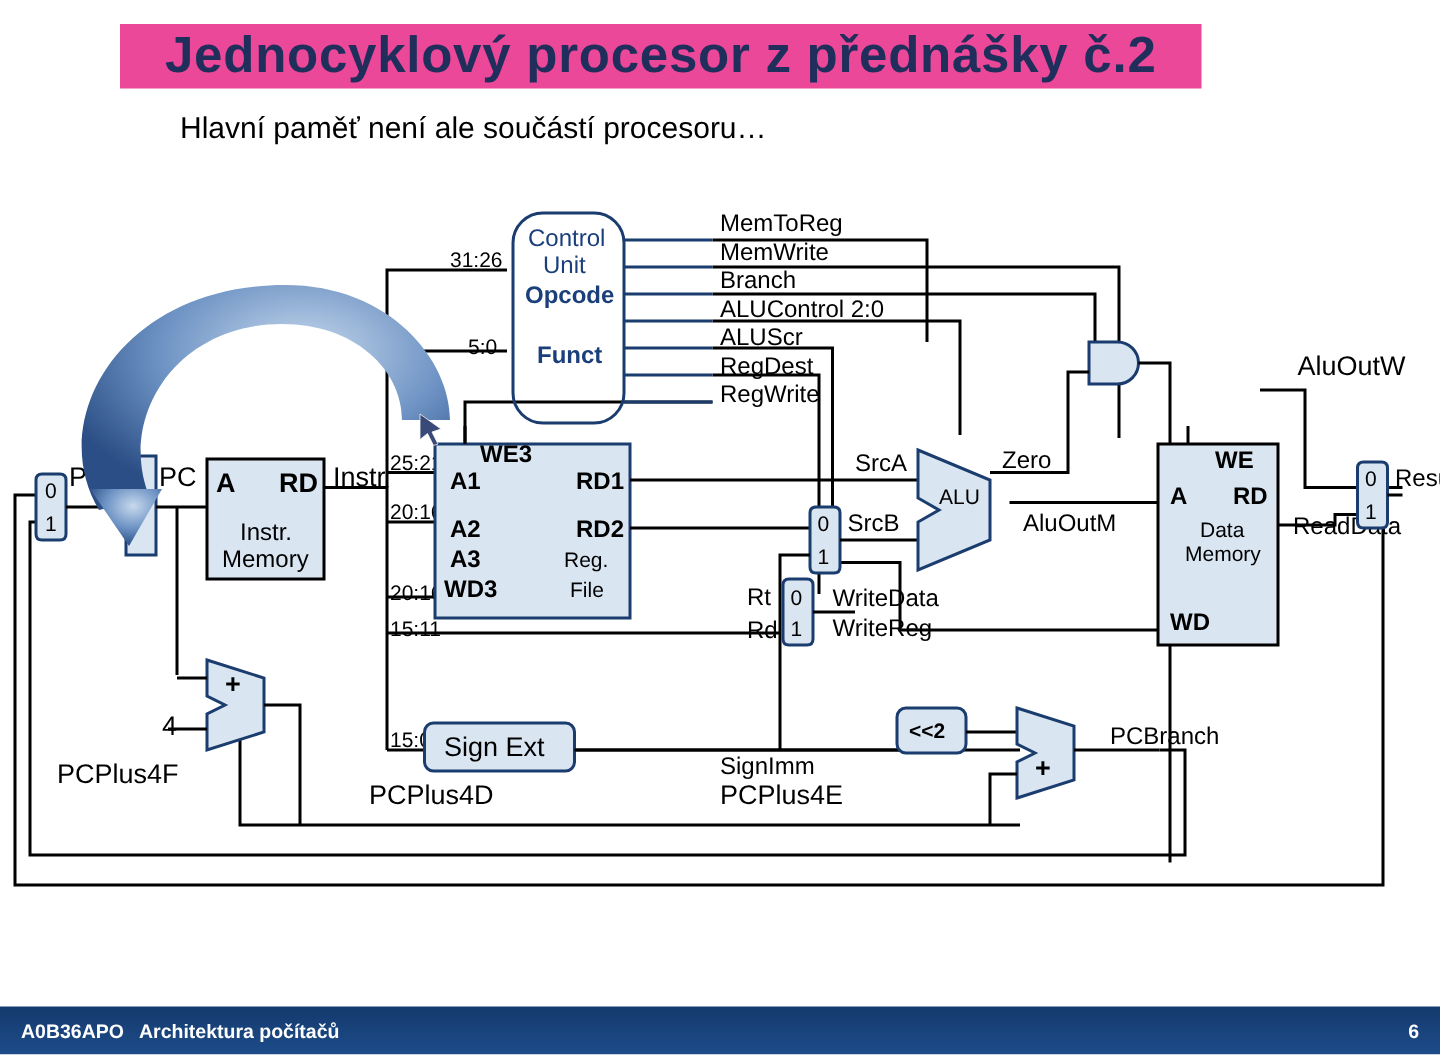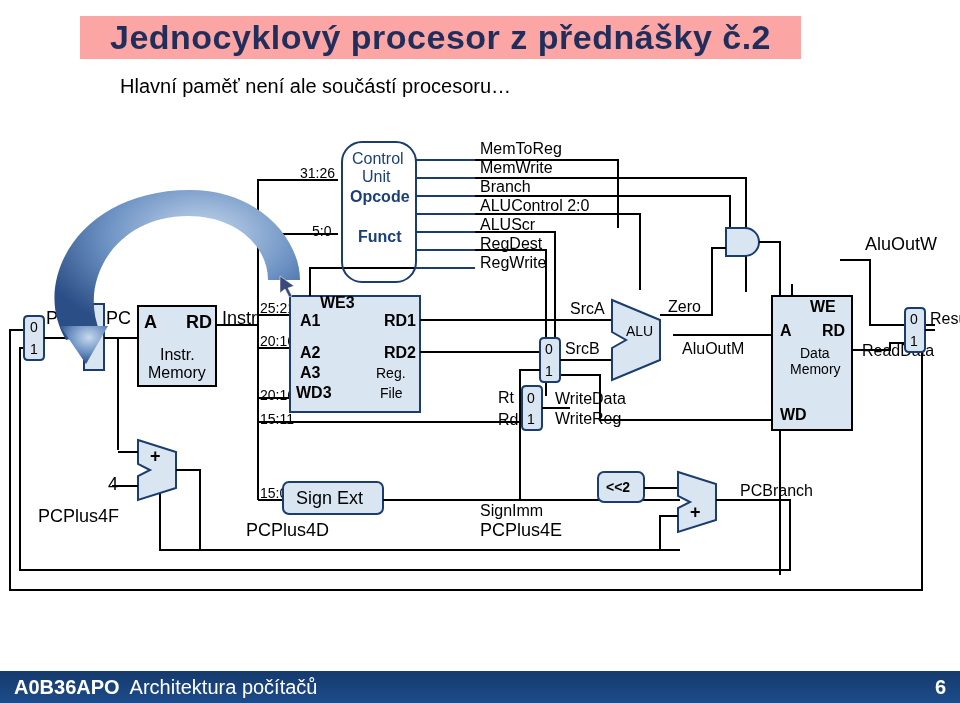--- a/index.html
+++ b/index.html
@@ -1,31 +1,31 @@
 <!DOCTYPE html>
 <html><head>
 <meta charset="utf-8">
 <style>
   * { box-sizing: border-box; }
   html, body { margin:0; padding:0; font-family: Arial, Helvetica, sans-serif; }
   body { width:960px; height:703px; background:#fff; position:relative; overflow:hidden; }
 
   .title-wrap { position:absolute; top:16px; left:80px; }
-  .title-bg { background:#fca5a5; padding:2px 30px 2px 30px; display:inline-block; }
+  .title-bg { background:#ec4899; padding:2px 30px 2px 30px; display:inline-block; }
   .title-bg span { color:#1f2e5a; font-size:34px; font-weight:600; letter-spacing:0.5px; }
 
   .subtitle { position:absolute; top:75px; left:120px; font-size:20px; color:#000; }
 
   .abs { position:absolute; }
 
   .footer { position:absolute; bottom:0; left:0; width:100%; height:32px;
             background:linear-gradient(180deg,#153a6d 0%,#1d4c8a 100%);
-            color:#fff; font-size:20px; display:flex; align-items:center; padding:0 14px; }
+            color:#fff; font-size:13px; display:flex; align-items:center; padding:0 14px; }
   .footer .code { font-weight:700; margin-right:10px; }
-  .footer .name { font-weight:400; }
+  .footer .name { font-weight:700; }
   .footer .num { margin-left:auto; font-weight:700; }
 
   svg text { font-family: Arial, Helvetica, sans-serif; }
   svg .t18 { font-size:18px; fill:#000; }
   svg .t16 { font-size:16px; fill:#000; }
   svg .t14 { font-size:14px; fill:#000; }
   svg .tblue { fill:#1a3f7a; }
   svg .blockFill { fill:#d9e5f1; stroke:#1a3c6e; stroke-width:2; }
   svg .blockFillB { fill:#d9e5f1; stroke:#000; stroke-width:2; }
   svg .wire { fill:none; stroke:#000; stroke-width:2; }

